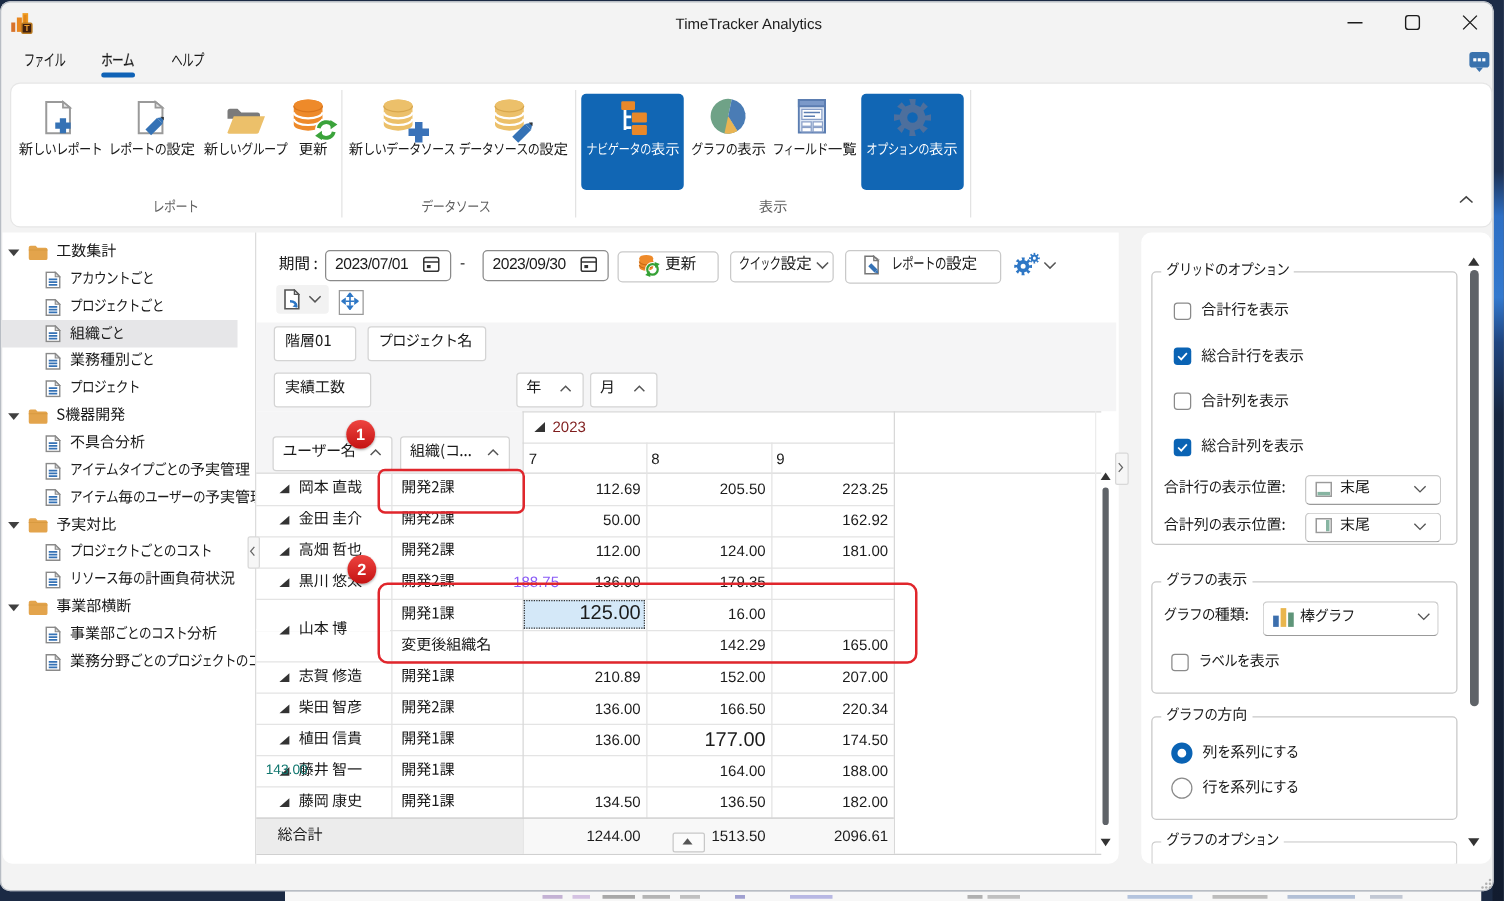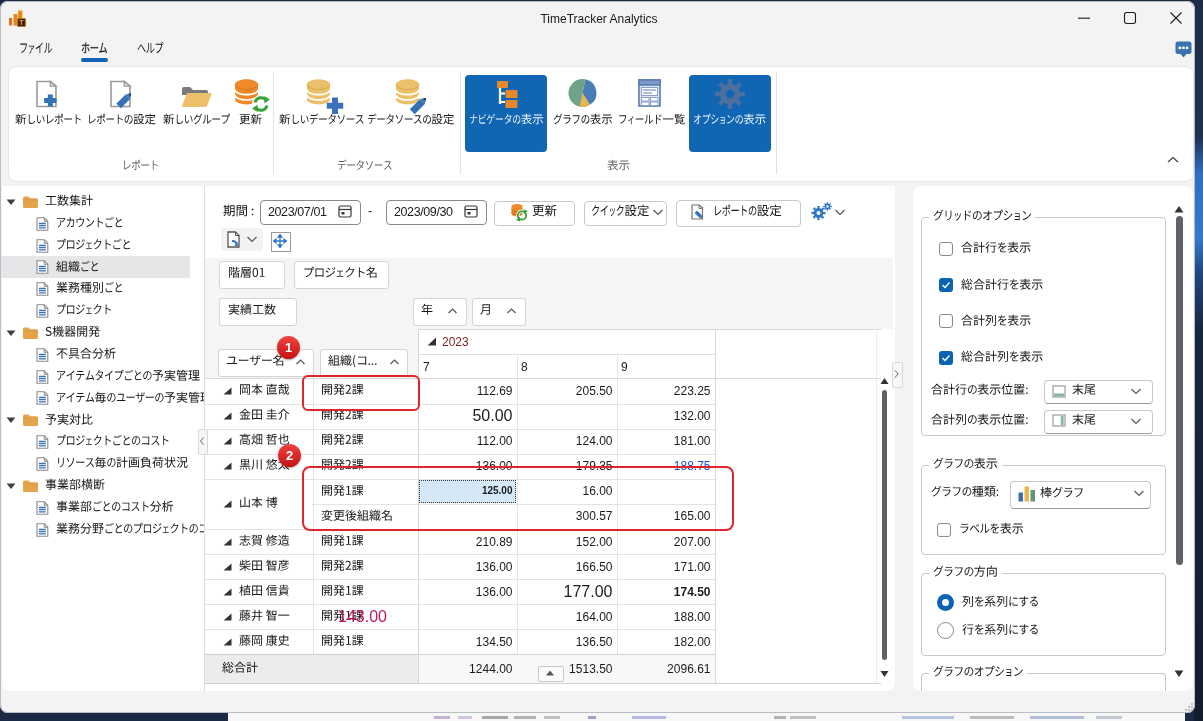--- a/index.html
+++ b/index.html
@@ -1338,22 +1338,22 @@
     </g>
   </svg>
 <svg style="position:absolute;left:321.0px;top:408.2px;overflow:visible;" width="42.7" height="15.6">
     <g fill="#1b1b1b" transform="translate(0,10.8) scale(0.02400)">
       <use href="#u958b" x="0"></use>
       <use href="#u767a" x="500"></use>
       <use href="#u32" x="1000"></use>
       <use href="#u8ab2" x="1278"></use>
     </g>
   </svg>
-<div style="position:absolute;left:212.5px;width:300px;text-align:right;top:416.05px;transform:translateY(-50%);font-size:16px;color:#1b1b1b;font-weight:400;white-space:nowrap;line-height:1.2;">50.00</div>
-<div style="position:absolute;left:410.5px;width:300px;text-align:right;top:416.05px;transform:translateY(-50%);font-size:12px;color:#1b1b1b;font-weight:400;white-space:nowrap;line-height:1.2;">132.00</div>
+<div style="position:absolute;left:212.5px;width:300px;text-align:right;top:416.05px;transform:translateY(-50%);font-size:12px;color:#1b1b1b;font-weight:400;white-space:nowrap;line-height:1.2;">50.00</div>
+<div style="position:absolute;left:410.5px;width:300px;text-align:right;top:416.05px;transform:translateY(-50%);font-size:12px;color:#1b1b1b;font-weight:400;white-space:nowrap;line-height:1.2;">162.92</div>
 <svg style="position:absolute;left:223px;top:437.15px;" width="9" height="8" viewBox="0 0 9 8">
     <path d="M8.5 0.5 V7.5 H0.5 Z" fill="#333"></path>
   </svg>
 <svg style="position:absolute;left:239.0px;top:433.3px;overflow:visible;" width="50.7" height="15.6">
     <g fill="#1b1b1b" transform="translate(0,10.8) scale(0.02400)">
       <use href="#u9ad8" x="0"></use>
       <use href="#u7551" x="500"></use>
       <use href="#u54f2" x="1112"></use>
       <use href="#u4e5f" x="1612"></use>
     </g>
@@ -1383,52 +1383,52 @@
 <svg style="position:absolute;left:321.0px;top:458.4px;overflow:visible;" width="42.7" height="15.6">
     <g fill="#1b1b1b" transform="translate(0,10.8) scale(0.02400)">
       <use href="#u958b" x="0"></use>
       <use href="#u767a" x="500"></use>
       <use href="#u32" x="1000"></use>
       <use href="#u8ab2" x="1278"></use>
     </g>
   </svg>
 <div style="position:absolute;left:212.5px;width:300px;text-align:right;top:466.25px;transform:translateY(-50%);font-size:12px;color:#1b1b1b;font-weight:400;white-space:nowrap;line-height:1.2;">136.00</div>
 <div style="position:absolute;left:312.5px;width:300px;text-align:right;top:466.25px;transform:translateY(-50%);font-size:12px;color:#1b1b1b;font-weight:400;white-space:nowrap;line-height:1.2;">179.35</div>
-<div style="position:absolute;left:410.5px;width:300px;text-align:right;top:466.25px;transform:translateY(-50%);font-size:12px;color:#1d4ed8;font-weight:400;white-space:nowrap;line-height:1.2;">188.75</div>
+<div style="position:absolute;left:410.5px;width:300px;top:466.25px;transform:translateY(-50%);font-size:12px;color:#8b5cf6;font-weight:400;white-space:nowrap;line-height:1.2;">188.75</div>
 <svg style="position:absolute;left:223px;top:499.9px;" width="9" height="8" viewBox="0 0 9 8">
     <path d="M8.5 0.5 V7.5 H0.5 Z" fill="#333"></path>
   </svg>
 <svg style="position:absolute;left:239.0px;top:496.1px;overflow:visible;" width="38.7" height="15.6">
     <g fill="#1b1b1b" transform="translate(0,10.8) scale(0.02400)">
       <use href="#u5c71" x="0"></use>
       <use href="#u672c" x="500"></use>
       <use href="#u535a" x="1112"></use>
     </g>
   </svg>
 <svg style="position:absolute;left:321.0px;top:483.5px;overflow:visible;" width="42.7" height="15.6">
     <g fill="#1b1b1b" transform="translate(0,10.8) scale(0.02400)">
       <use href="#u958b" x="0"></use>
       <use href="#u767a" x="500"></use>
       <use href="#u31" x="1000"></use>
       <use href="#u8ab2" x="1278"></use>
     </g>
   </svg>
-<div style="position:absolute;left:212.5px;width:300px;text-align:right;top:491.34999999999997px;transform:translateY(-50%);font-size:10px;color:#1b1b1b;font-weight:700;white-space:nowrap;line-height:1.2;">125.00</div>
+<div style="position:absolute;left:212.5px;width:300px;text-align:right;top:491.34999999999997px;transform:translateY(-50%);font-size:16px;color:#1b1b1b;font-weight:400;white-space:nowrap;line-height:1.2;">125.00</div>
 <div style="position:absolute;left:312.5px;width:300px;text-align:right;top:491.34999999999997px;transform:translateY(-50%);font-size:12px;color:#1b1b1b;font-weight:400;white-space:nowrap;line-height:1.2;">16.00</div>
 <svg style="position:absolute;left:321.0px;top:508.6px;overflow:visible;" width="72.0" height="15.6">
     <g fill="#1b1b1b" transform="translate(0,10.8) scale(0.02400)">
       <use href="#u5909" x="0"></use>
       <use href="#u66f4" x="500"></use>
       <use href="#u5f8c" x="1000"></use>
       <use href="#u7d44" x="1500"></use>
       <use href="#u7e54" x="2000"></use>
       <use href="#u540d" x="2500"></use>
     </g>
   </svg>
-<div style="position:absolute;left:312.5px;width:300px;text-align:right;top:516.4499999999999px;transform:translateY(-50%);font-size:12px;color:#1b1b1b;font-weight:400;white-space:nowrap;line-height:1.2;">300.57</div>
+<div style="position:absolute;left:312.5px;width:300px;text-align:right;top:516.4499999999999px;transform:translateY(-50%);font-size:12px;color:#1b1b1b;font-weight:400;white-space:nowrap;line-height:1.2;">142.29</div>
 <div style="position:absolute;left:410.5px;width:300px;text-align:right;top:516.4499999999999px;transform:translateY(-50%);font-size:12px;color:#1b1b1b;font-weight:400;white-space:nowrap;line-height:1.2;">165.00</div>
 <svg style="position:absolute;left:223px;top:537.55px;" width="9" height="8" viewBox="0 0 9 8">
     <path d="M8.5 0.5 V7.5 H0.5 Z" fill="#333"></path>
   </svg>
 <svg style="position:absolute;left:239.0px;top:533.8px;overflow:visible;" width="50.7" height="15.6">
     <g fill="#1b1b1b" transform="translate(0,10.8) scale(0.02400)">
       <use href="#u5fd7" x="0"></use>
       <use href="#u8cc0" x="500"></use>
       <use href="#u4fee" x="1112"></use>
       <use href="#u9020" x="1612"></use>
@@ -1459,21 +1459,21 @@
 <svg style="position:absolute;left:321.0px;top:558.9px;overflow:visible;" width="42.7" height="15.6">
     <g fill="#1b1b1b" transform="translate(0,10.8) scale(0.02400)">
       <use href="#u958b" x="0"></use>
       <use href="#u767a" x="500"></use>
       <use href="#u32" x="1000"></use>
       <use href="#u8ab2" x="1278"></use>
     </g>
   </svg>
 <div style="position:absolute;left:212.5px;width:300px;text-align:right;top:566.65px;transform:translateY(-50%);font-size:12px;color:#1b1b1b;font-weight:400;white-space:nowrap;line-height:1.2;">136.00</div>
 <div style="position:absolute;left:312.5px;width:300px;text-align:right;top:566.65px;transform:translateY(-50%);font-size:12px;color:#1b1b1b;font-weight:400;white-space:nowrap;line-height:1.2;">166.50</div>
-<div style="position:absolute;left:410.5px;width:300px;text-align:right;top:566.65px;transform:translateY(-50%);font-size:12px;color:#1b1b1b;font-weight:400;white-space:nowrap;line-height:1.2;">171.00</div>
+<div style="position:absolute;left:410.5px;width:300px;text-align:right;top:566.65px;transform:translateY(-50%);font-size:12px;color:#1b1b1b;font-weight:400;white-space:nowrap;line-height:1.2;">220.34</div>
 <svg style="position:absolute;left:223px;top:587.75px;" width="9" height="8" viewBox="0 0 9 8">
     <path d="M8.5 0.5 V7.5 H0.5 Z" fill="#333"></path>
   </svg>
 <svg style="position:absolute;left:239.0px;top:584.0px;overflow:visible;" width="50.7" height="15.6">
     <g fill="#1b1b1b" transform="translate(0,10.8) scale(0.02400)">
       <use href="#u690d" x="0"></use>
       <use href="#u7530" x="500"></use>
       <use href="#u4fe1" x="1112"></use>
       <use href="#u8cb4" x="1612"></use>
     </g>
@@ -1481,41 +1481,41 @@
 <svg style="position:absolute;left:321.0px;top:584.0px;overflow:visible;" width="42.7" height="15.6">
     <g fill="#1b1b1b" transform="translate(0,10.8) scale(0.02400)">
       <use href="#u958b" x="0"></use>
       <use href="#u767a" x="500"></use>
       <use href="#u31" x="1000"></use>
       <use href="#u8ab2" x="1278"></use>
     </g>
   </svg>
 <div style="position:absolute;left:212.5px;width:300px;text-align:right;top:591.75px;transform:translateY(-50%);font-size:12px;color:#1b1b1b;font-weight:400;white-space:nowrap;line-height:1.2;">136.00</div>
 <div style="position:absolute;left:312.5px;width:300px;text-align:right;top:591.75px;transform:translateY(-50%);font-size:16px;color:#1b1b1b;font-weight:400;white-space:nowrap;line-height:1.2;">177.00</div>
-<div style="position:absolute;left:410.5px;width:300px;text-align:right;top:591.75px;transform:translateY(-50%);font-size:12px;color:#1b1b1b;font-weight:700;white-space:nowrap;line-height:1.2;">174.50</div>
+<div style="position:absolute;left:410.5px;width:300px;text-align:right;top:591.75px;transform:translateY(-50%);font-size:12px;color:#1b1b1b;font-weight:400;white-space:nowrap;line-height:1.2;">174.50</div>
 <svg style="position:absolute;left:223px;top:612.8499999999999px;" width="9" height="8" viewBox="0 0 9 8">
     <path d="M8.5 0.5 V7.5 H0.5 Z" fill="#333"></path>
   </svg>
 <svg style="position:absolute;left:239.0px;top:609.0px;overflow:visible;" width="50.7" height="15.6">
     <g fill="#1b1b1b" transform="translate(0,10.8) scale(0.02400)">
       <use href="#u85e4" x="0"></use>
       <use href="#u4e95" x="500"></use>
       <use href="#u667a" x="1112"></use>
       <use href="#u4e00" x="1612"></use>
     </g>
   </svg>
 <svg style="position:absolute;left:321.0px;top:609.0px;overflow:visible;" width="42.7" height="15.6">
     <g fill="#1b1b1b" transform="translate(0,10.8) scale(0.02400)">
       <use href="#u958b" x="0"></use>
       <use href="#u767a" x="500"></use>
       <use href="#u31" x="1000"></use>
       <use href="#u8ab2" x="1278"></use>
     </g>
   </svg>
-<div style="position:absolute;left:212.5px;width:300px;text-align:center;top:616.8499999999999px;transform:translateY(-50%);font-size:16px;color:#be185d;font-weight:400;white-space:nowrap;line-height:1.2;">143.00</div>
+<div style="position:absolute;left:212.5px;width:300px;text-align:left;top:616.8499999999999px;transform:translateY(-50%);font-size:11px;color:#0f766e;font-weight:400;white-space:nowrap;line-height:1.2;">143.00</div>
 <div style="position:absolute;left:312.5px;width:300px;text-align:right;top:616.8499999999999px;transform:translateY(-50%);font-size:12px;color:#1b1b1b;font-weight:400;white-space:nowrap;line-height:1.2;">164.00</div>
 <div style="position:absolute;left:410.5px;width:300px;text-align:right;top:616.8499999999999px;transform:translateY(-50%);font-size:12px;color:#1b1b1b;font-weight:400;white-space:nowrap;line-height:1.2;">188.00</div>
 <svg style="position:absolute;left:223px;top:637.9499999999999px;" width="9" height="8" viewBox="0 0 9 8">
     <path d="M8.5 0.5 V7.5 H0.5 Z" fill="#333"></path>
   </svg>
 <svg style="position:absolute;left:239.0px;top:634.1px;overflow:visible;" width="50.7" height="15.6">
     <g fill="#1b1b1b" transform="translate(0,10.8) scale(0.02400)">
       <use href="#u85e4" x="0"></use>
       <use href="#u5ca1" x="500"></use>
       <use href="#u5eb7" x="1112"></use>

